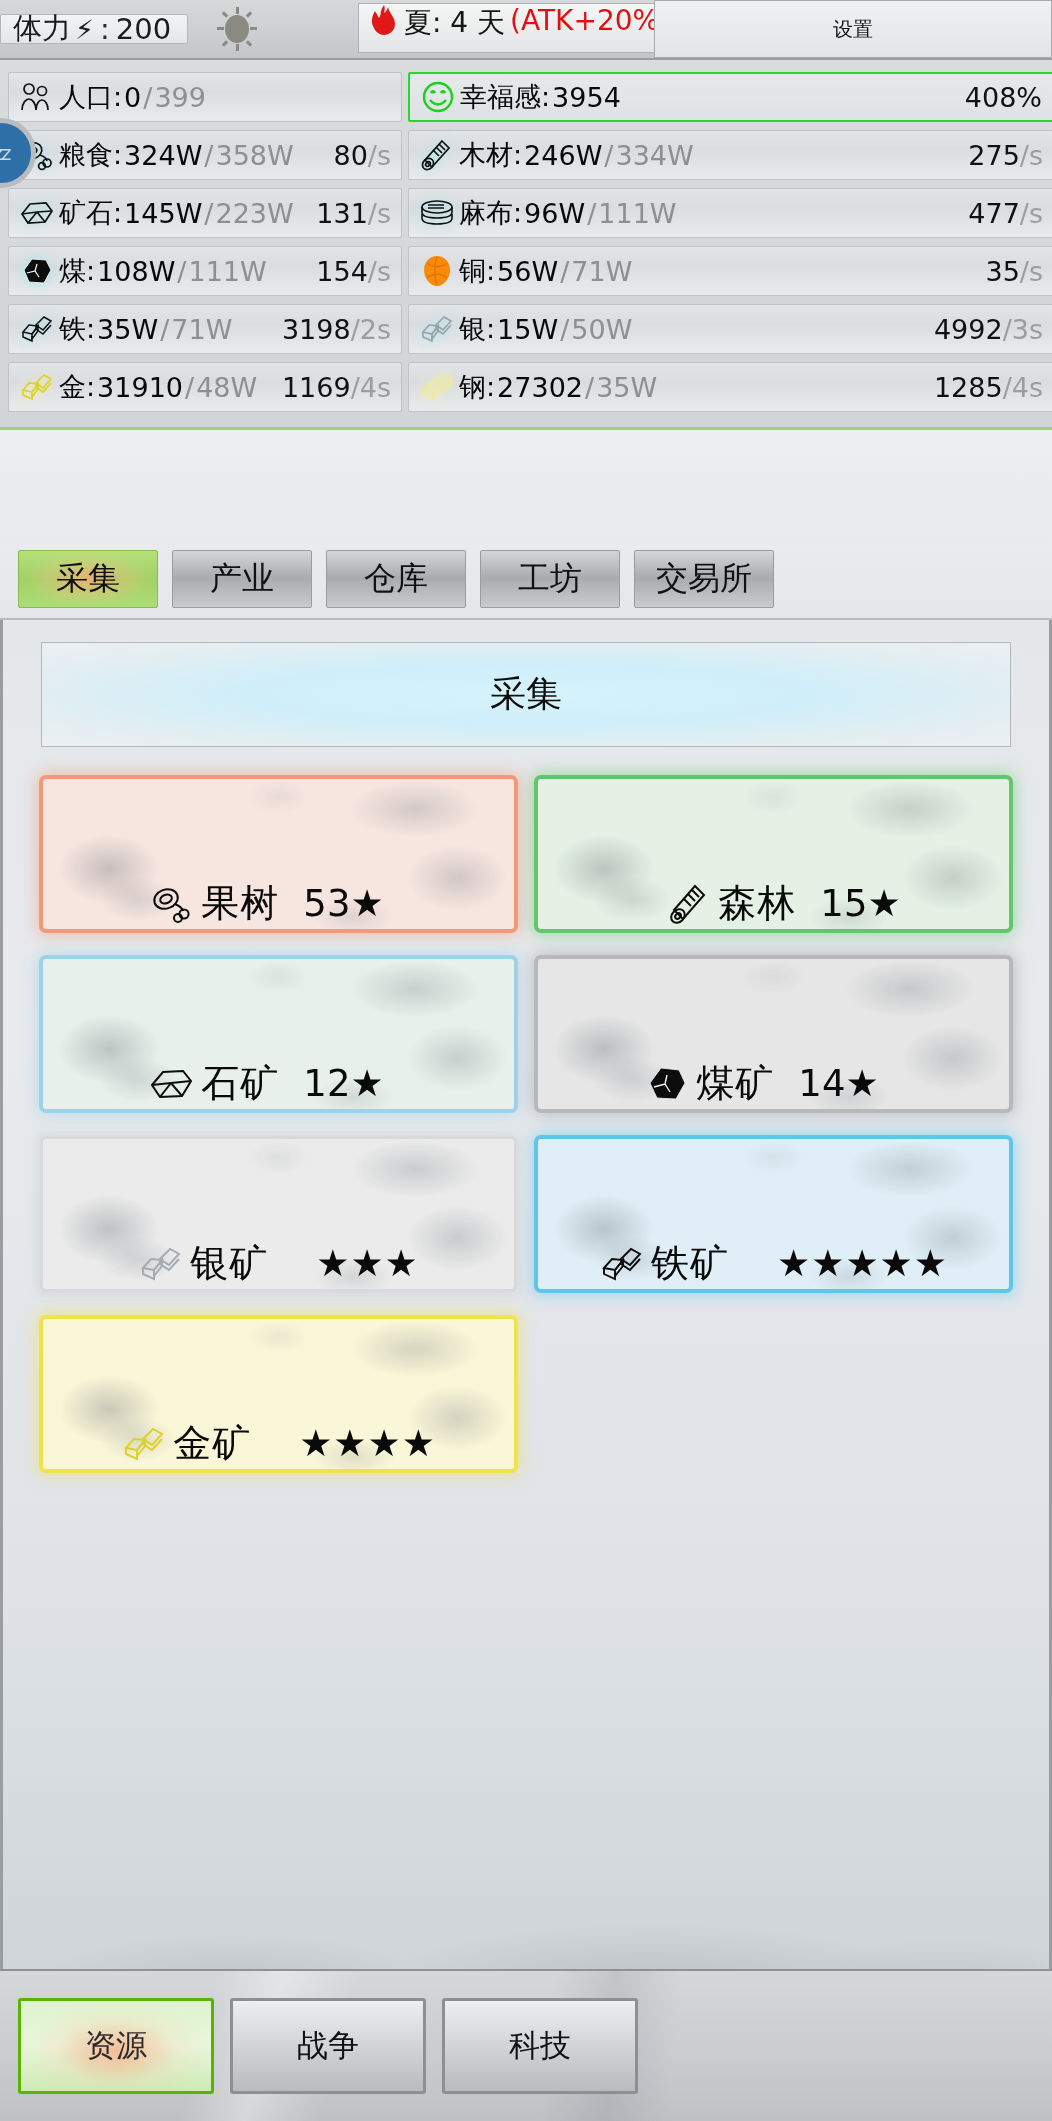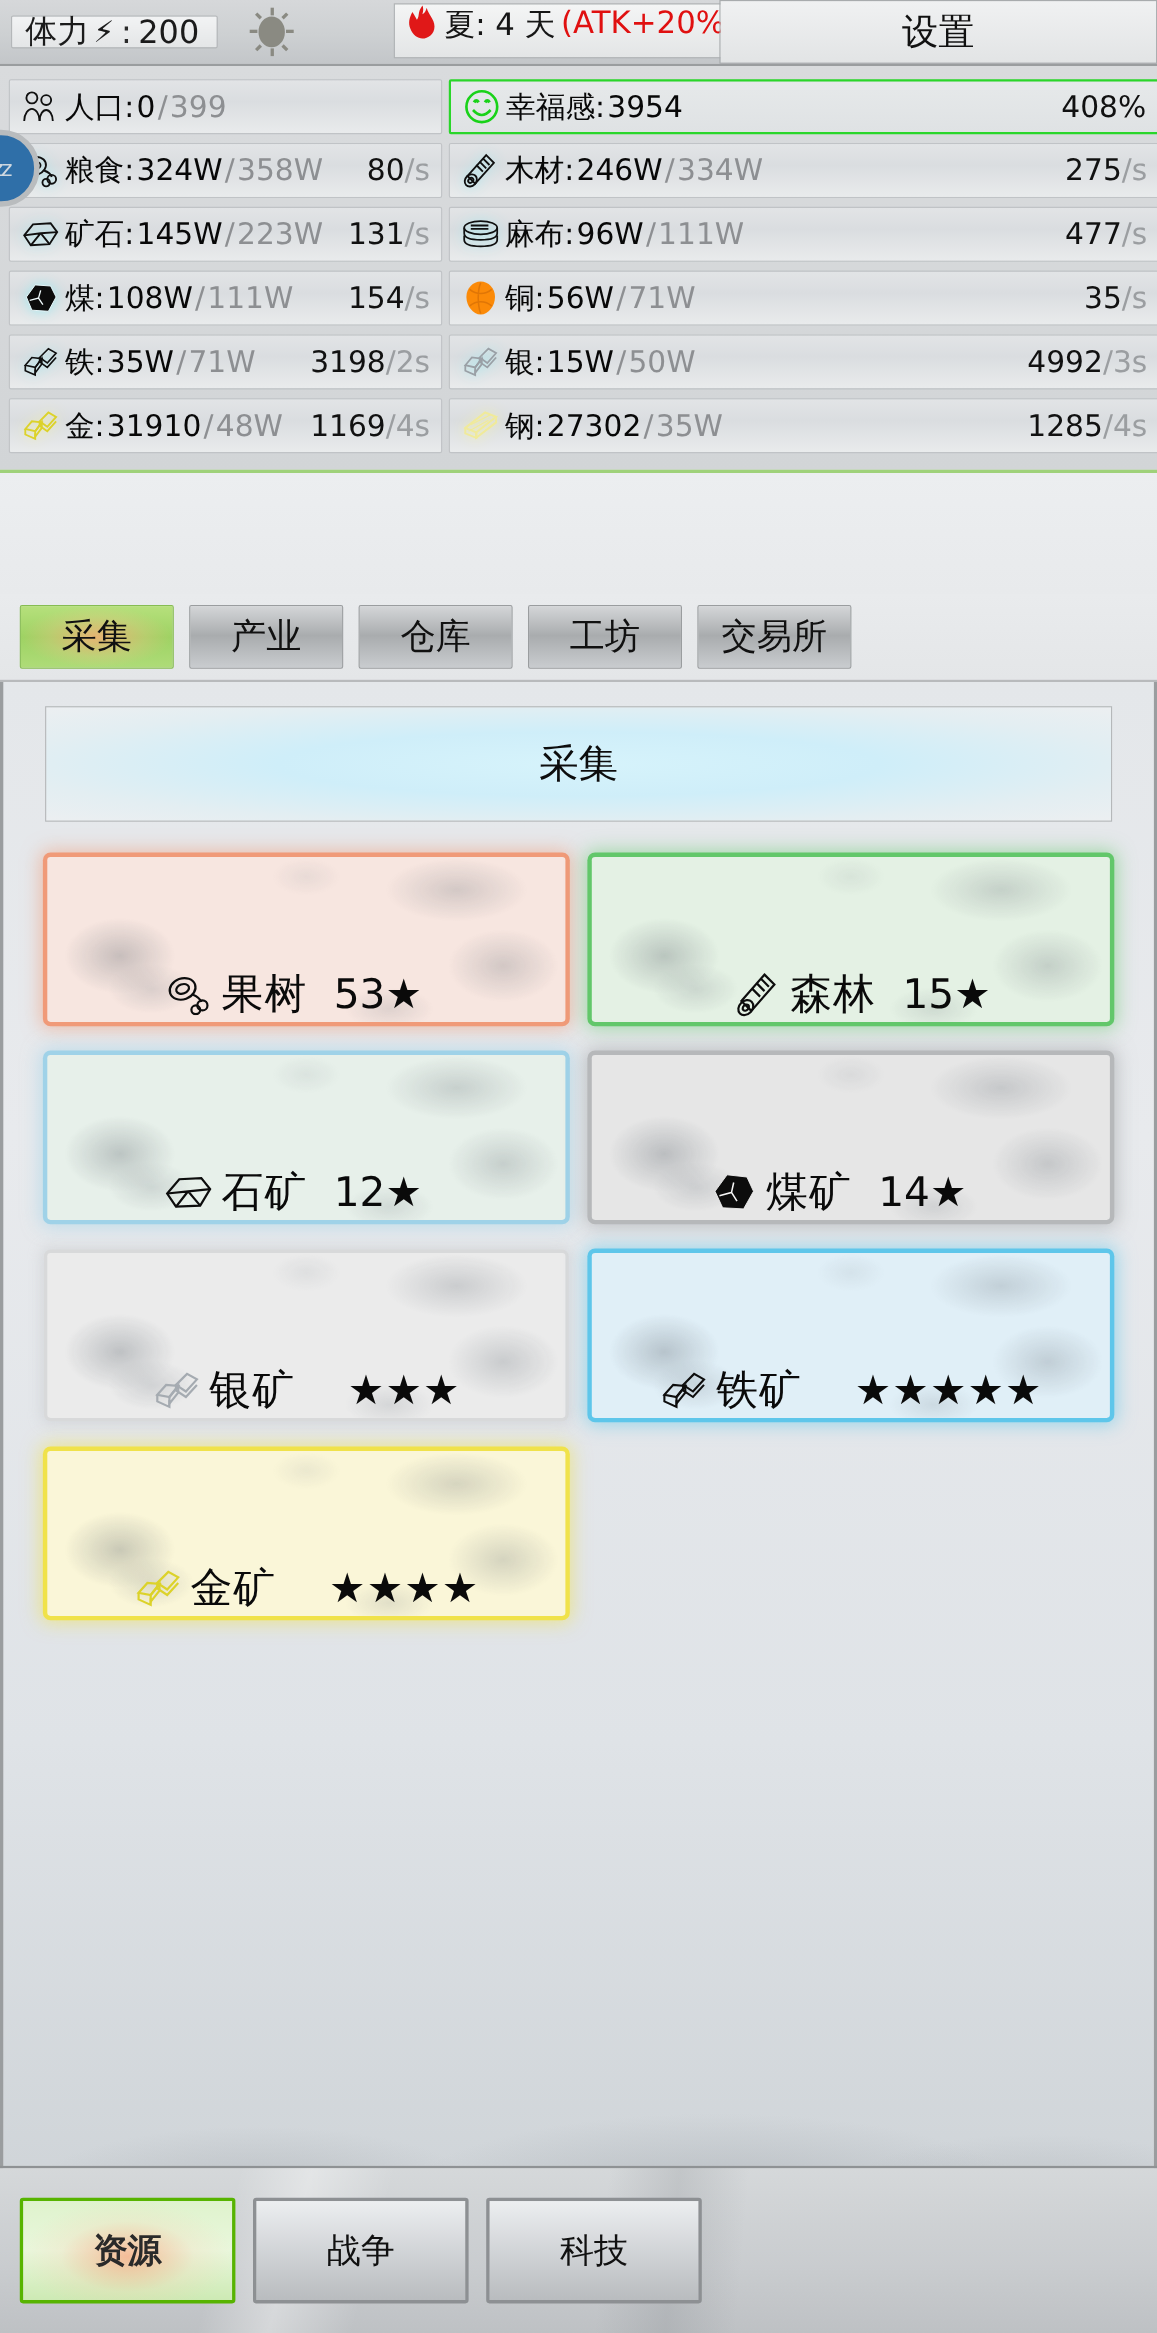--- a/index.html
+++ b/index.html
@@ -21,21 +21,21 @@
     position: relative;
     height: 60px;
     width: 1052px;
     background: linear-gradient(180deg,#d6d8da 0%,#cdd0d2 55%,#c3c6c9 100%);
     display: flex;
     align-items: center;
     border-bottom: 2px solid #9a9d9f;
   }
 
   .stamina-box {
-    margin-left: 10px;
+    margin-left: 0;
     height: 30px;
     padding: 0 16px 0 12px;
     background: linear-gradient(180deg,#f2f3f4 0%,#e4e6e7 100%);
     border: 1px solid #b4b7b9;
     border-radius: 2px;
     display: flex;
     align-items: center;
     gap: 4px;
     font-size: 29px;
     color: #1b1b1b;
@@ -93,21 +93,21 @@
     position: absolute;
     left: 654px;
     top: 0px;
     width: 398px;
     height: 58px;
     background: linear-gradient(180deg,#f0f1f2 0%,#e2e4e5 100%);
     border: 1px solid #a8abad;
     display: flex;
     align-items: center;
     justify-content: center;
-    font-size: 33px;
+    font-size: 20px;
     color: #111;
   }
 
   
   .res-panel {
     position: relative;
     width: 1052px;
     height: 370px;
     background: linear-gradient(180deg,#d9dbdd 0%,#d2d5d7 100%);
     padding: 8px 0 0 0;
@@ -346,21 +346,20 @@
     background: linear-gradient(180deg,#eceef0 0%,#cfd2d5 55%,#b9bcbf 100%);
     border: 3px solid #8d9093;
     border-radius: 3px;
   }
   .nav-btn.active {
     background:
       radial-gradient(ellipse at 50% 56%, rgba(255,150,110,.6) 0%, rgba(255,200,170,.18) 45%, rgba(255,255,255,0) 72%),
       linear-gradient(180deg,#dff3cd 0%,#e9f7dc 50%,#cdeab4 100%);
     border: 3px solid #57b400;
     color: #2a2a2a;
-    font-weight: bold;
   }
   
   .bottom-nav::before {
     content:"";
     position:absolute; inset:0;
     background:
       linear-gradient(105deg, rgba(255,255,255,0) 20%, rgba(255,255,255,.35) 26%, rgba(255,255,255,0) 33%),
       linear-gradient(95deg, rgba(120,125,130,0) 52%, rgba(120,125,130,.2) 58%, rgba(120,125,130,0) 64%);
     pointer-events:none;
   }

